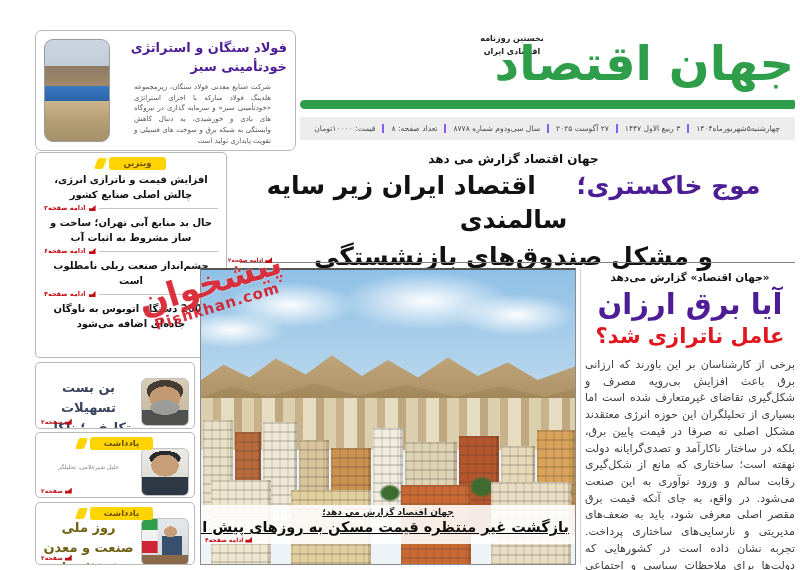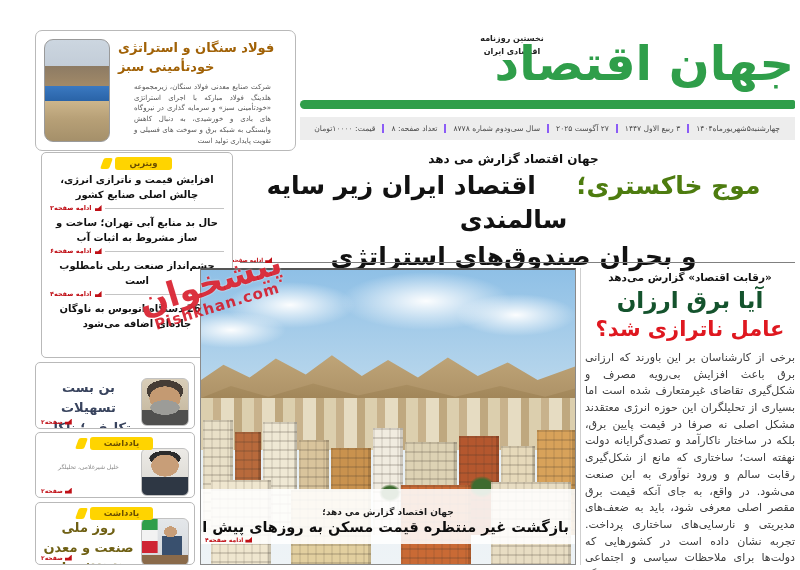--- a/index.html
+++ b/index.html
@@ -17,43 +17,43 @@
   
   .watermark{position:absolute;left:138px;top:262px;z-index:40;transform:rotate(-17deg);
              color:rgba(214,20,35,.88);text-align:center;pointer-events:none;}
   .wm-fa{font-size:34px;font-weight:bold;text-shadow:0 0 2px rgba(255,255,255,.8);}
   .wm-en{font-size:15px;font-weight:bold;letter-spacing:1px;margin-top:-4px;}
   
   .topleft{left:35px;top:30px;width:261px;height:121px;border-radius:7px;display:flex;gap:8px;padding:8px;direction:ltr;}
   .tl-img{width:64px;height:101px;border-radius:9px;border:1px solid #9a9a9a;flex:none;
     background:linear-gradient(180deg,#ccd6e0 0%,#c3cdd8 26%,#8d7b64 26%,#a28a68 46%,#3a78c0 46%,#2a64a8 60%,#cdb68c 60%,#b7a077 78%,#a5906a 100%);}
   .tl-text{flex:1;direction:rtl;}
-  .tl-title{margin:0;font-size:13px;font-weight:bold;color:#a16207;text-align:left;line-height:1.45;}
+  .tl-title{margin:0;font-size:13px;font-weight:bold;color:#4c1d95;text-align:right;line-height:1.45;}
   .tl-body{margin:5px 16px 0;font-size:7px;color:#555;text-align:justify;line-height:1.55;}
   .tl-page{margin-top:3px;font-size:8.5px;font-weight:bold;color:#222;direction:rtl;text-align:right;}
   
   .tagline{position:absolute;left:472px;top:33px;width:80px;text-align:center;font-size:8px;font-weight:bold;color:#222;line-height:1.6;direction:rtl;}
   .logo{position:absolute;left:300px;top:36px;width:494px;text-align:right;direction:rtl;
         font-size:48px;font-weight:bold;color:#2f9e4a;line-height:1.15;letter-spacing:-1px;}
   .logo-bar{position:absolute;left:300px;top:100px;width:495px;height:9px;background:#2f9e4a;border-radius:5px 2px 2px 5px;}
   .dateline{position:absolute;left:300px;top:117px;width:495px;height:23px;background:#ededed;
             display:flex;direction:rtl;align-items:center;justify-content:space-between;
             box-sizing:border-box;padding:0 8px;font-size:7.6px;color:#4a4a4a;}
   .dateline span{padding:0 7px;border-left:2px solid #8b5cf6;white-space:nowrap;}
   .dateline span:last-child{border-left:none;}
   
   .lead{position:absolute;left:232px;top:152px;width:563px;text-align:center;direction:rtl;}
   .lead-kicker{font-size:12px;font-weight:bold;color:#111;}
   .lead h1{margin:3px 0 0;font-size:25px;font-weight:bold;color:#121212;line-height:1.35;}
-  .red{color:#4d7c0f;margin-left:32px;}
+  .red{color:#4c1d95;margin-left:32px;}
   .lead-rule{position:absolute;left:240px;top:262px;width:555px;border-top:1px solid #808080;}
   .lead-flag{position:absolute;left:228px;top:257px;display:flex;align-items:center;gap:2px;direction:ltr;}
   .lead-flag .cont-txt{font-size:5.5px;}
   
-  .vitrine{left:41px;top:152px;width:192px;height:206px;padding:16px 6px 2px;}
+  .vitrine{left:35px;top:152px;width:192px;height:206px;padding:16px 6px 2px;}
   .v-title{margin:3px 0 1px;font-size:10px;font-weight:bold;color:#101010;text-align:center;line-height:1.5;direction:rtl;}
   
   .sbox{left:35px;width:160px;display:flex;direction:rtl;gap:5px;padding:15px 5px 10px;align-items:flex-start;}
   .portrait{width:46px;height:46px;border-radius:6px;border:1px solid #c2c2c2;flex:none;}
   .p-ed{background:
       radial-gradient(ellipse 32% 16% at 50% 62%,#9c9c98 0 99%,transparent 100%),
       radial-gradient(ellipse 34% 26% at 50% 42%,#c49a72 0 99%,transparent 100%),
       radial-gradient(ellipse 40% 24% at 50% 26%,#453c35 0 99%,transparent 100%),
       linear-gradient(180deg,transparent 68%,#50504f 68%),
       linear-gradient(#d8cdb8,#c2b49a);}
@@ -84,30 +84,30 @@
   .mtn2{position:absolute;left:0;right:0;top:92px;height:60px;background:linear-gradient(180deg,#b49a6c,#96794d);
         clip-path:polygon(0 60%,8% 40%,18% 58%,30% 36%,42% 56%,55% 38%,68% 58%,80% 40%,92% 58%,100% 44%,100% 100%,0 100%);}
   .cityfar{position:absolute;left:0;right:0;top:128px;height:52px;
         background:repeating-linear-gradient(90deg,#dccfae 0 12px,#c8b28c 12px 20px,#e6dcc2 20px 33px,#bfa87f 33px 41px);}
   .bld{position:absolute;background-image:
         repeating-linear-gradient(180deg,rgba(60,50,40,.18) 0 2px,transparent 2px 9px),
         repeating-linear-gradient(90deg,rgba(60,50,40,.10) 0 2px,transparent 2px 8px);
         box-shadow:inset -3px 0 rgba(0,0,0,.14);}
   .tree{position:absolute;background:radial-gradient(closest-side,#3e6b2f 0 70%,rgba(62,107,47,0));border-radius:50%;}
   .caption{position:absolute;left:0;right:0;bottom:20px;background:rgba(255,255,255,.88);
-           padding:18px 6px 9px;text-align:center;direction:rtl;}
+           padding:2px 6px 9px;text-align:center;direction:rtl;text-decoration:underline;}
   .cap-kicker{font-size:9px;font-weight:bold;color:#1a1a1a;}
   .cap-title{font-size:14.5px;font-weight:bold;color:#0e0e0e;margin-top:2px;white-space:nowrap;}
   .cap-cont{position:absolute;left:4px;bottom:1px;display:flex;align-items:center;gap:2px;direction:ltr;}
   .cap-cont .cont-txt{font-size:6px;}
   .vsep{position:absolute;left:580px;top:268px;width:1px;height:297px;background:#cfcfcf;}
   
   .rightcol{position:absolute;left:585px;top:268px;width:210px;height:297px;direction:rtl;}
   .r-kicker{font-size:10.5px;font-weight:bold;color:#111;text-align:center;margin-top:3px;}
-  .r-h-black{margin:4px 0 0;font-size:23px;font-weight:bold;color:#14532d;text-align:center;line-height:1.2;}
+  .r-h-black{margin:4px 0 0;font-size:29px;font-weight:bold;color:#4c1d95;text-align:center;line-height:1.2;}
   .r-h-red{margin:2px 0 0;font-size:21px;font-weight:bold;color:#df1820;text-align:center;line-height:1.2;}
   .r-body{margin:8px 0 0;font-size:11px;color:#3d3d3d;text-align:justify;line-height:1.52;}
   .r-kicker2{font-size:10.5px;font-weight:bold;color:#111;text-align:center;margin-top:5px;}
   .r-h2{margin:3px 8px 0;font-size:15.5px;font-weight:bold;color:#101010;text-align:center;line-height:1.5;}
 </style>
 </head>
 <body>
 
 <div class="page" dir="rtl">
 
@@ -138,21 +138,21 @@
       <span>۲۷ آگوست ۲۰۲۵</span>
       <span>سال سی‌ودوم شماره ۸۷۷۸</span>
       <span>تعداد صفحه: ۸</span>
       <span>قیمت: ۱۰۰۰۰تومان</span>
     </div>
   </div>
 
   <div class="lead">
     <div class="lead-kicker">جهان اقتصاد گزارش می دهد</div>
     <h1><span class="red">موج خاکستری؛</span> <span>اقتصاد ایران زیر سایه سالمندی</span></h1>
-    <h1>و بحران صندوق‌های استراتژی</h1>
+    <h1>و مشکل صندوق‌های بازنشستگی</h1>
   </div>
   <div class="lead-rule"></div>
   <div class="lead-flag">
     <span class="cont-txt">ادامه صفحه۲</span>
     <span class="flag"></span>
   </div>
 
   <div class="box vitrine">
     <div class="pillwrap">
       <span class="notch"></span>
@@ -255,21 +255,21 @@
       <div class="cap-cont">
         <span class="cont-txt">ادامه صفحه۴</span>
         <span class="flag"></span>
       </div>
     </div>
   </div>
 
   <div class="vsep"></div>
 
   <div class="rightcol">
-    <div class="r-kicker">«رقابت اقتصاد» گزارش می‌دهد</div>
+    <div class="r-kicker">«جهان اقتصاد» گزارش می‌دهد</div>
     <h2 class="r-h-black">آیا برق ارزان</h2>
     <h2 class="r-h-red">عامل ناترازی شد؟</h2>
     <p class="r-body">برخی از کارشناسان بر این باورند که ارزانی برق باعث افزایش بی‌رویه مصرف و شکل‌گیری تقاضای غیرمتعارف شده است اما بسیاری از تحلیلگران این حوزه انرژی معتقدند مشکل اصلی نه صرفا در قیمت پایین برق، بلکه در ساختار ناکارآمد و تصدی‌گرایانه دولت نهفته است؛ ساختاری که مانع از شکل‌گیری رقابت سالم و ورود نوآوری به این صنعت می‌شود. در واقع، به جای آنکه قیمت برق مقصر اصلی معرفی شود، باید به ضعف‌های مدیریتی و نارسایی‌های ساختاری پرداخت. تجربه نشان داده است در کشورهایی که دولت‌ها برای ملاحظات سیاسی و اجتماعی قیمت انرژی را به شکل غیرواقعی پایین نگه می‌دارند، در بلندمدت با کسری بودجه، افت سرمایه‌گذاری و ناتوانی در توسعه زیرساخت‌ها روبه‌رو می‌شوند. راهکار اساسی، طراحی یک نظام قیمت‌گذاری شفاف و واقعی است؛ نظامی که بتواند رفتار تولیدکنندگان و مصرف‌کنندگان را به سمت بهره‌وری بیشتر هدایت کند.</p>
     <div class="cont-row" style="margin-top:4px;">
       <span class="cont-txt">ادامه صفحه۶</span>
       <span class="flag"></span>
       <span class="cont-line"></span>
     </div>
     <div class="r-kicker2">رئیس جمهور:</div>
     <h2 class="r-h2">رفع مشکل انرژی صنایع، اولویت دولت برای تضمین رونق تولید است</h2>

